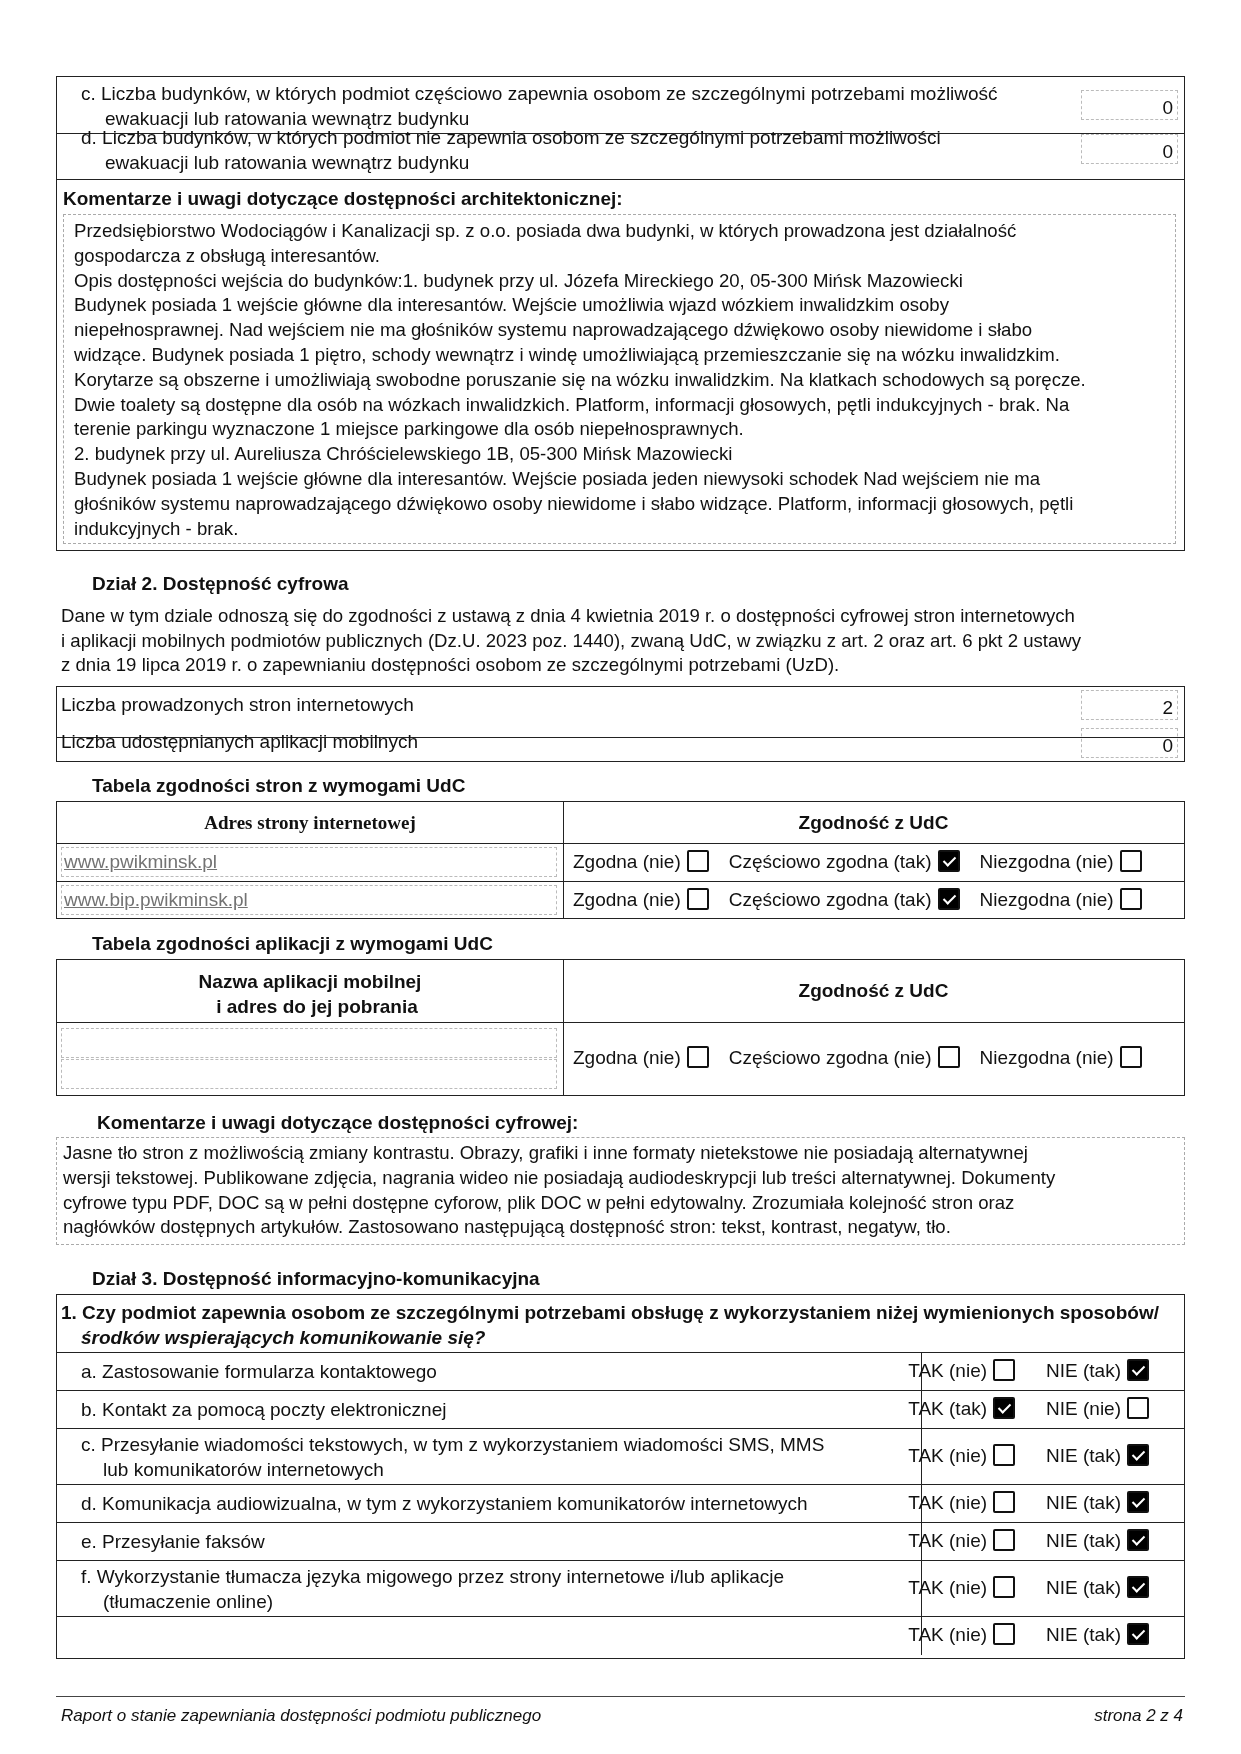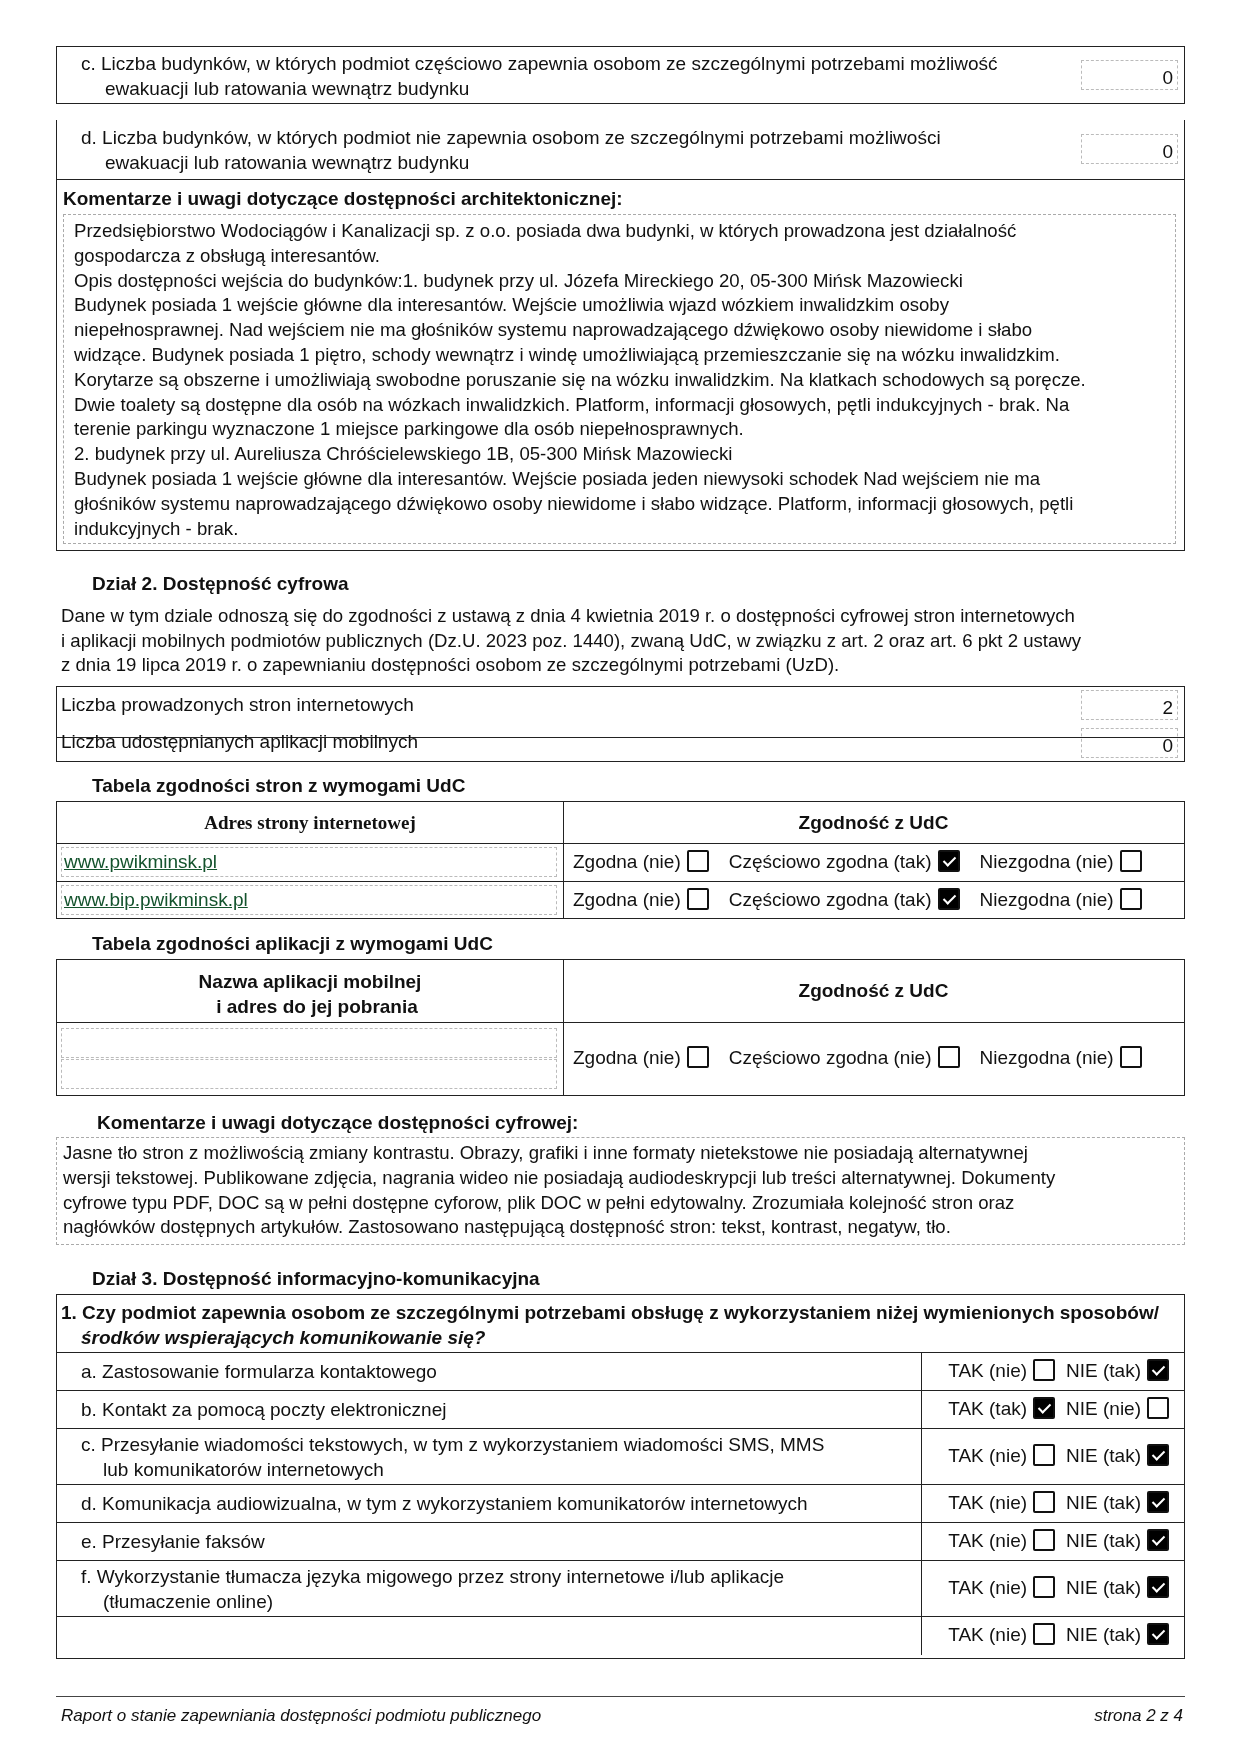--- a/index.html
+++ b/index.html
@@ -18,32 +18,32 @@
   .comment-box { position: absolute; border: 1px dashed #aaa; box-sizing: border-box;
                  line-height: 24.8px; padding: 4px 10px; font-size: 18.6px; }
   .cb { display: inline-block; width: 22px; height: 22px; border: 2px solid #111;
         box-sizing: border-box; vertical-align: -4px; margin-left: 6px; border-radius: 2px;
         position: relative; }
   .cb.on { background: #000; }
   .cb.on::after { content: ""; position: absolute; left: 6px; top: 2px; width: 5px; height: 10px;
                   border: solid #fff; border-width: 0 2.5px 2.5px 0; transform: rotate(45deg); }
   .opt { display: inline-block; margin-right: 20px; white-space: nowrap; }
   .opt:last-child { margin-right: 0; }
-  .link { color: #14532d; text-decoration: underline; }
+  .link { color: #737373; text-decoration: underline; }
   .dashfield { position: absolute; border: 1px dashed #bbb; box-sizing: border-box; }
   .vline { position: absolute; top: 0; bottom: 0; width: 0; border-left: 1.5px solid #222; }
   .yesno { position: absolute; right: 4px; white-space: nowrap; }
-  .yesno .opt { margin-right: 11px; }
+  .yesno .opt { margin-right: 31px; }
   .footer-line { position: absolute; left: 56px; width: 1129px; top: 1696px; border-top: 1.5px solid #444; }
   .footer { position: absolute; top: 1706px; font-style: italic; font-size: 17px; }
 </style>
 </head>
 <body>
 
-<div class="row" style="top:46px;height:58px;">
+<div class="row" style="top:76px;height:58px;">
   <div class="txt" style="left:24px;top:4px;">
     <div>c. Liczba budynków, w których podmiot częściowo zapewnia osobom ze szczególnymi potrzebami możliwość</div>
     <div style="padding-left:24px;">ewakuacji lub ratowania wewnątrz budynku</div>
   </div>
   <div class="numfield" style="top:13px;">0</div>
 </div>
 <div class="row" style="top:120px;height:60px;border-top:none;">
   <div class="txt" style="left:24px;top:5px;">
     <div>d. Liczba budynków, w których podmiot nie zapewnia osobom ze szczególnymi potrzebami możliwości</div>
     <div style="padding-left:24px;">ewakuacji lub ratowania wewnątrz budynku</div>

